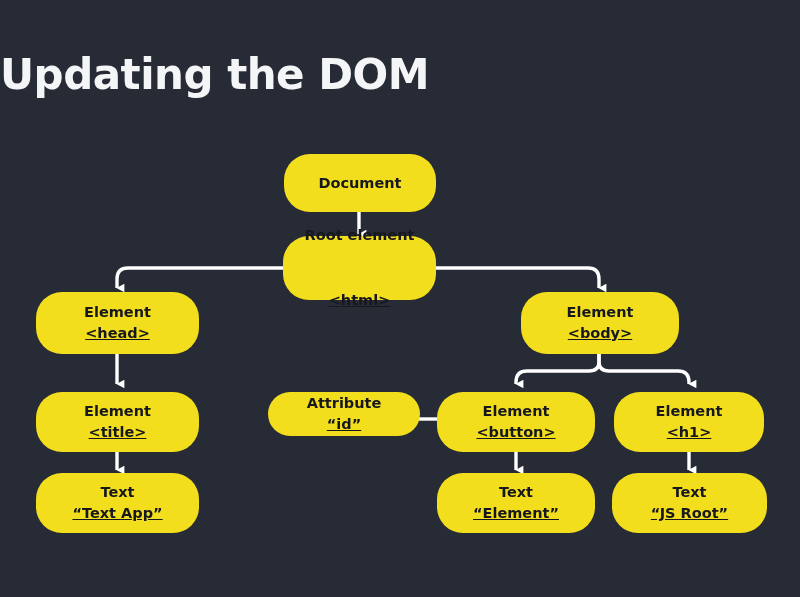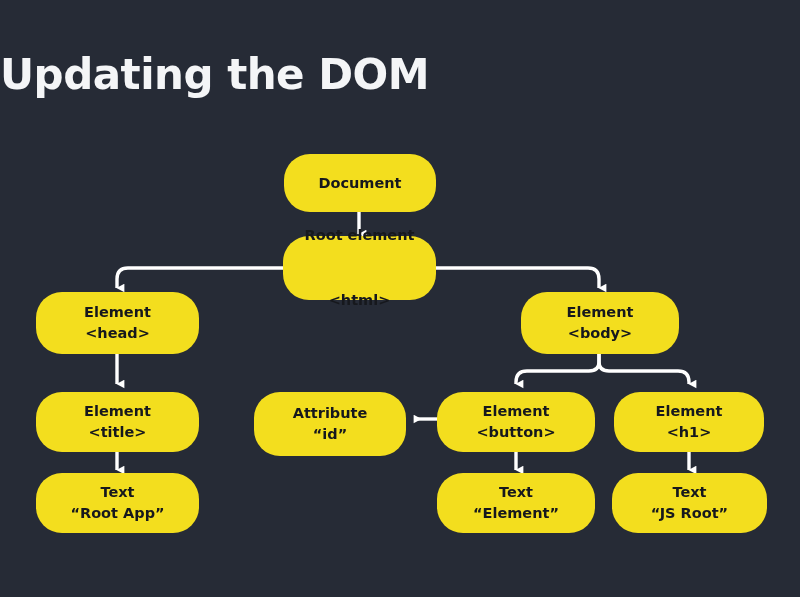--- a/index.html
+++ b/index.html
@@ -53,20 +53,21 @@
     justify-content: center;
     text-align: center;
     font-weight: 700;
     font-size: 14.5px;
     line-height: 1.42;
     padding: 18px 6px;
     z-index: 2;
   }
   .node .l2 {
     display: block;
+    text-decoration: underline;
   }
   .node.single {
     font-size: 14.5px;
   }
 </style>
 </head>
 <body>
 
 <div id="slide">
 
@@ -123,38 +124,38 @@
   <div class="node" style="left:521px; top:292px; width:158px; height:62px;">
     <span class="l1">Element</span>
     <span class="l2">&lt;body&gt;</span>
   </div>
 
   <div class="node" style="left:36px; top:392px; width:163px; height:60px;">
     <span class="l1">Element</span>
     <span class="l2">&lt;title&gt;</span>
   </div>
 
-  <div class="node" style="left:254px; top:392px; width:152px; height:64px;">
+  <div class="node" style="left:268px; top:392px; width:152px; height:44px;">
     <span class="l1">Attribute</span>
     <span class="l2">“id”</span>
   </div>
 
   <div class="node" style="left:437px; top:392px; width:158px; height:60px;">
     <span class="l1">Element</span>
     <span class="l2">&lt;button&gt;</span>
   </div>
 
   <div class="node" style="left:614px; top:392px; width:150px; height:60px;">
     <span class="l1">Element</span>
     <span class="l2">&lt;h1&gt;</span>
   </div>
 
   <div class="node" style="left:36px; top:473px; width:163px; height:60px;">
     <span class="l1">Text</span>
-    <span class="l2">“Root App”</span>
+    <span class="l2">“Text App”</span>
   </div>
 
   <div class="node" style="left:437px; top:473px; width:158px; height:60px;">
     <span class="l1">Text</span>
     <span class="l2">“Element”</span>
   </div>
 
   <div class="node" style="left:612px; top:473px; width:155px; height:60px;">
     <span class="l1">Text</span>
     <span class="l2">“JS Root”</span>

